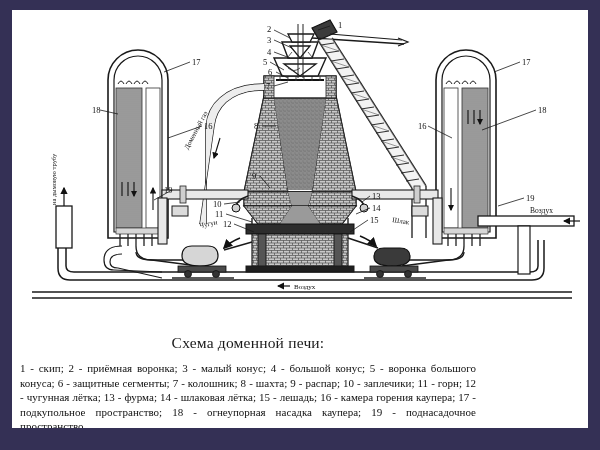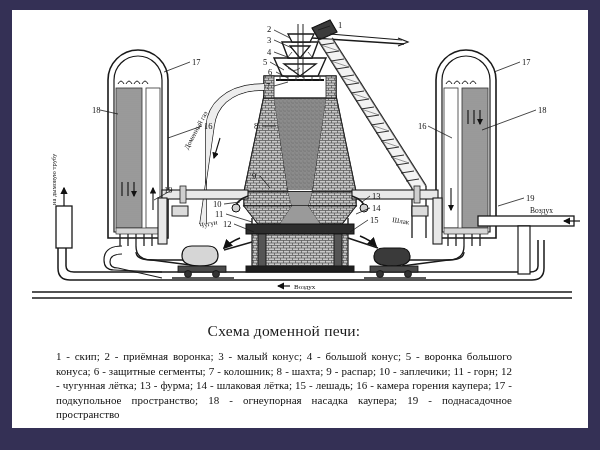--- a/index.html
+++ b/index.html
@@ -11,21 +11,21 @@
   #card{
     position:absolute;left:12px;top:10px;width:576px;height:418px;
     background:#ffffff;
     overflow:hidden;
   }
   #diagram{
     position:absolute;left:0;top:0;width:576px;height:300px;
   }
   #diagram svg{display:block;}
   #caption-area{
-    position:absolute;left:0;top:300px;width:472px;height:118px;padding-left:36px;
+    position:absolute;left:0;top:312px;width:472px;height:118px;
   }
   #title{
     text-align:center;
     font-size:15.5px;
     color:#1a1a1a;
     letter-spacing:0.2px;
     margin-top:12px;
   }
   #legend{
     margin:9px 8px 0 8px;

